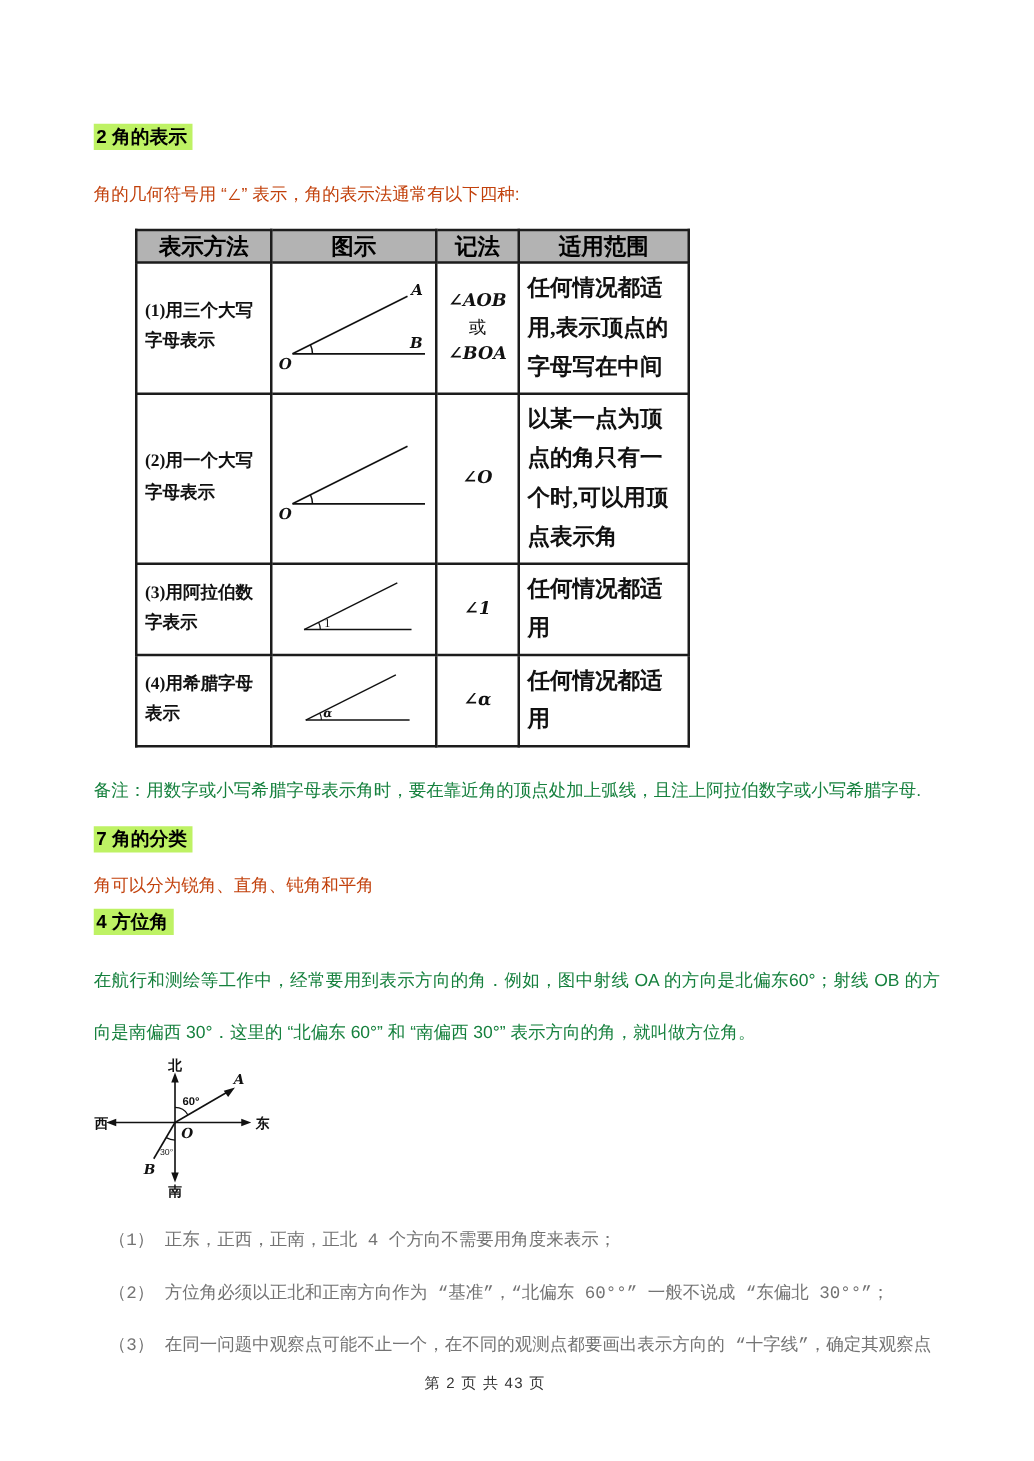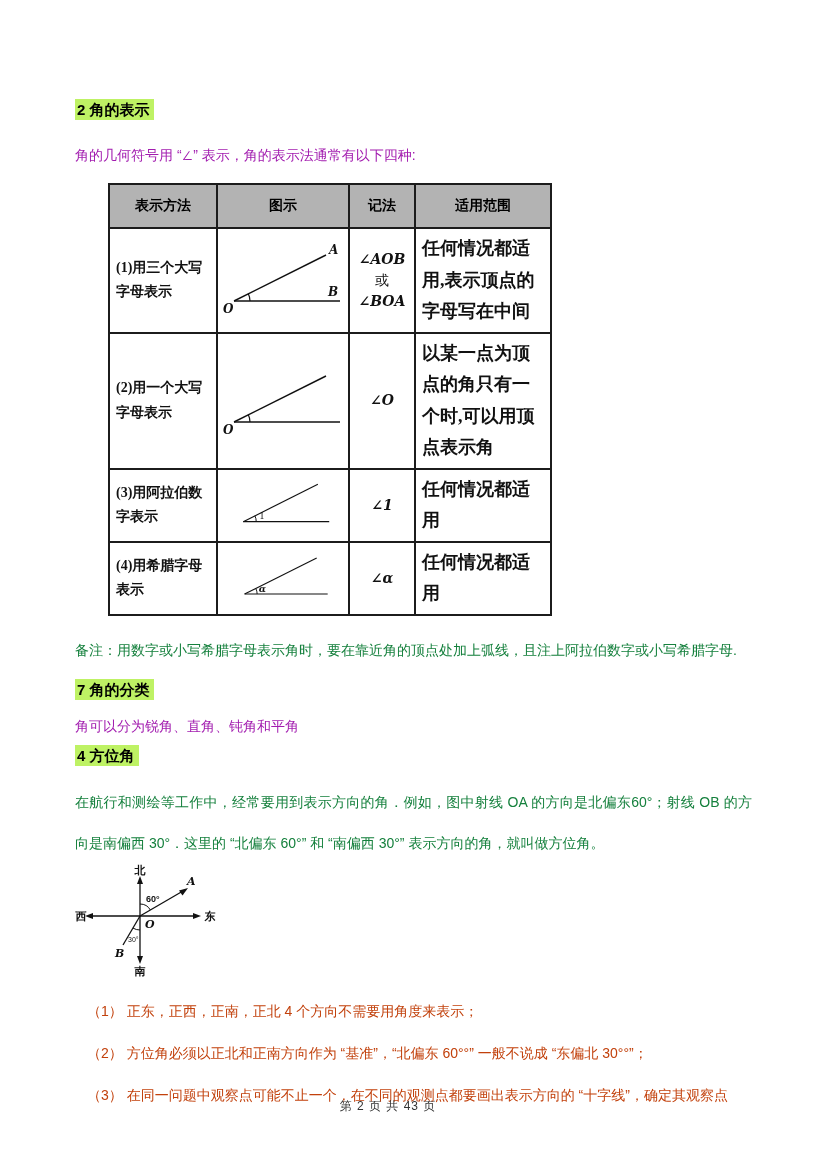--- a/index.html
+++ b/index.html
@@ -9,40 +9,40 @@
     font-family:"Liberation Sans", sans-serif;
     color:#3d3d3d;
     position:relative;
     overflow:hidden;
   }
   .page { padding:100px 75px 0 75px; }
 
   .sec-h { font-size:15px; font-weight:bold; color:#000; line-height:20px; }
   .sec-h .hl { background:#bef264; padding:2px 4px 2px 2px; }
 
-  .line { font-size:14px; color:#a21caf; line-height:20px; }
+  .line { font-size:14px; color:#c2410c; line-height:20px; }
   .intro { margin-top:25px; }
 
   .para {
     font-size:14px; color:#15803d; line-height:40px;
     text-align:justify;
   }
 
   
   .angle-table {
     border-collapse:collapse;
     margin:18px 0 0 33px;
     font-family:"Liberation Serif", serif;
     color:#111;
     table-layout:fixed;
   }
   .angle-table th, .angle-table td { border:2px solid #1c1c1c; }
   .angle-table th {
-    background:#b3b3b3; font-size:14px; font-weight:bold;
-    height:44px; text-align:center; color:#000;
+    background:#b3b3b3; font-size:18px; font-weight:bold;
+    height:26px; text-align:center; color:#000;
   }
   .col-method { width:108px; }
   .col-diagram { width:130px; }
   .col-notation { width:66px; }
   .col-scope { width:136px; }
   td.method { font-size:14px; padding:4px 6px; line-height:1.75; font-weight:600; }
   td.diagram { text-align:center; vertical-align:middle; padding:2px; }
   td.notation { text-align:center; vertical-align:middle; font-size:14px; line-height:1.5;border-radius:12px; }
   td.scope { font-size:18px; padding:4px 6px; line-height:1.75; font-weight:600; }
   tr.r1 td { height:84px; }
@@ -55,21 +55,21 @@
   .note { margin-top:14px; }
 
   .h3 { margin-top:10px; }
   .s3-body { margin-top:16px; }
   .h4 { margin-top:10px; }
   .s4-body { margin-top:16px; line-height:41px; }
 
   .compass { margin-top:0px; margin-left:0px; height:118px; }
 
   .list { margin-top:8px; padding-left:12px; }
-  .item { font-size:14px; line-height:42px; color:#c2410c; }
+  .item { font-size:14px; line-height:42px; color:#737373;font-family:Liberation Mono, monospace; }
 
   .footer {
     position:absolute; left:0; top:1098px; width:776px;
     text-align:center; font-size:12px; color:#333; letter-spacing:1px;
   }
 
   svg text { fill:#111; }
   .svg-serif { font-family:"DejaVu Serif","Liberation Serif",serif; font-style:italic; font-weight:bold; }
   .svg-cjk { font-family:"Liberation Sans",sans-serif; font-weight:bold; }
 </style>

